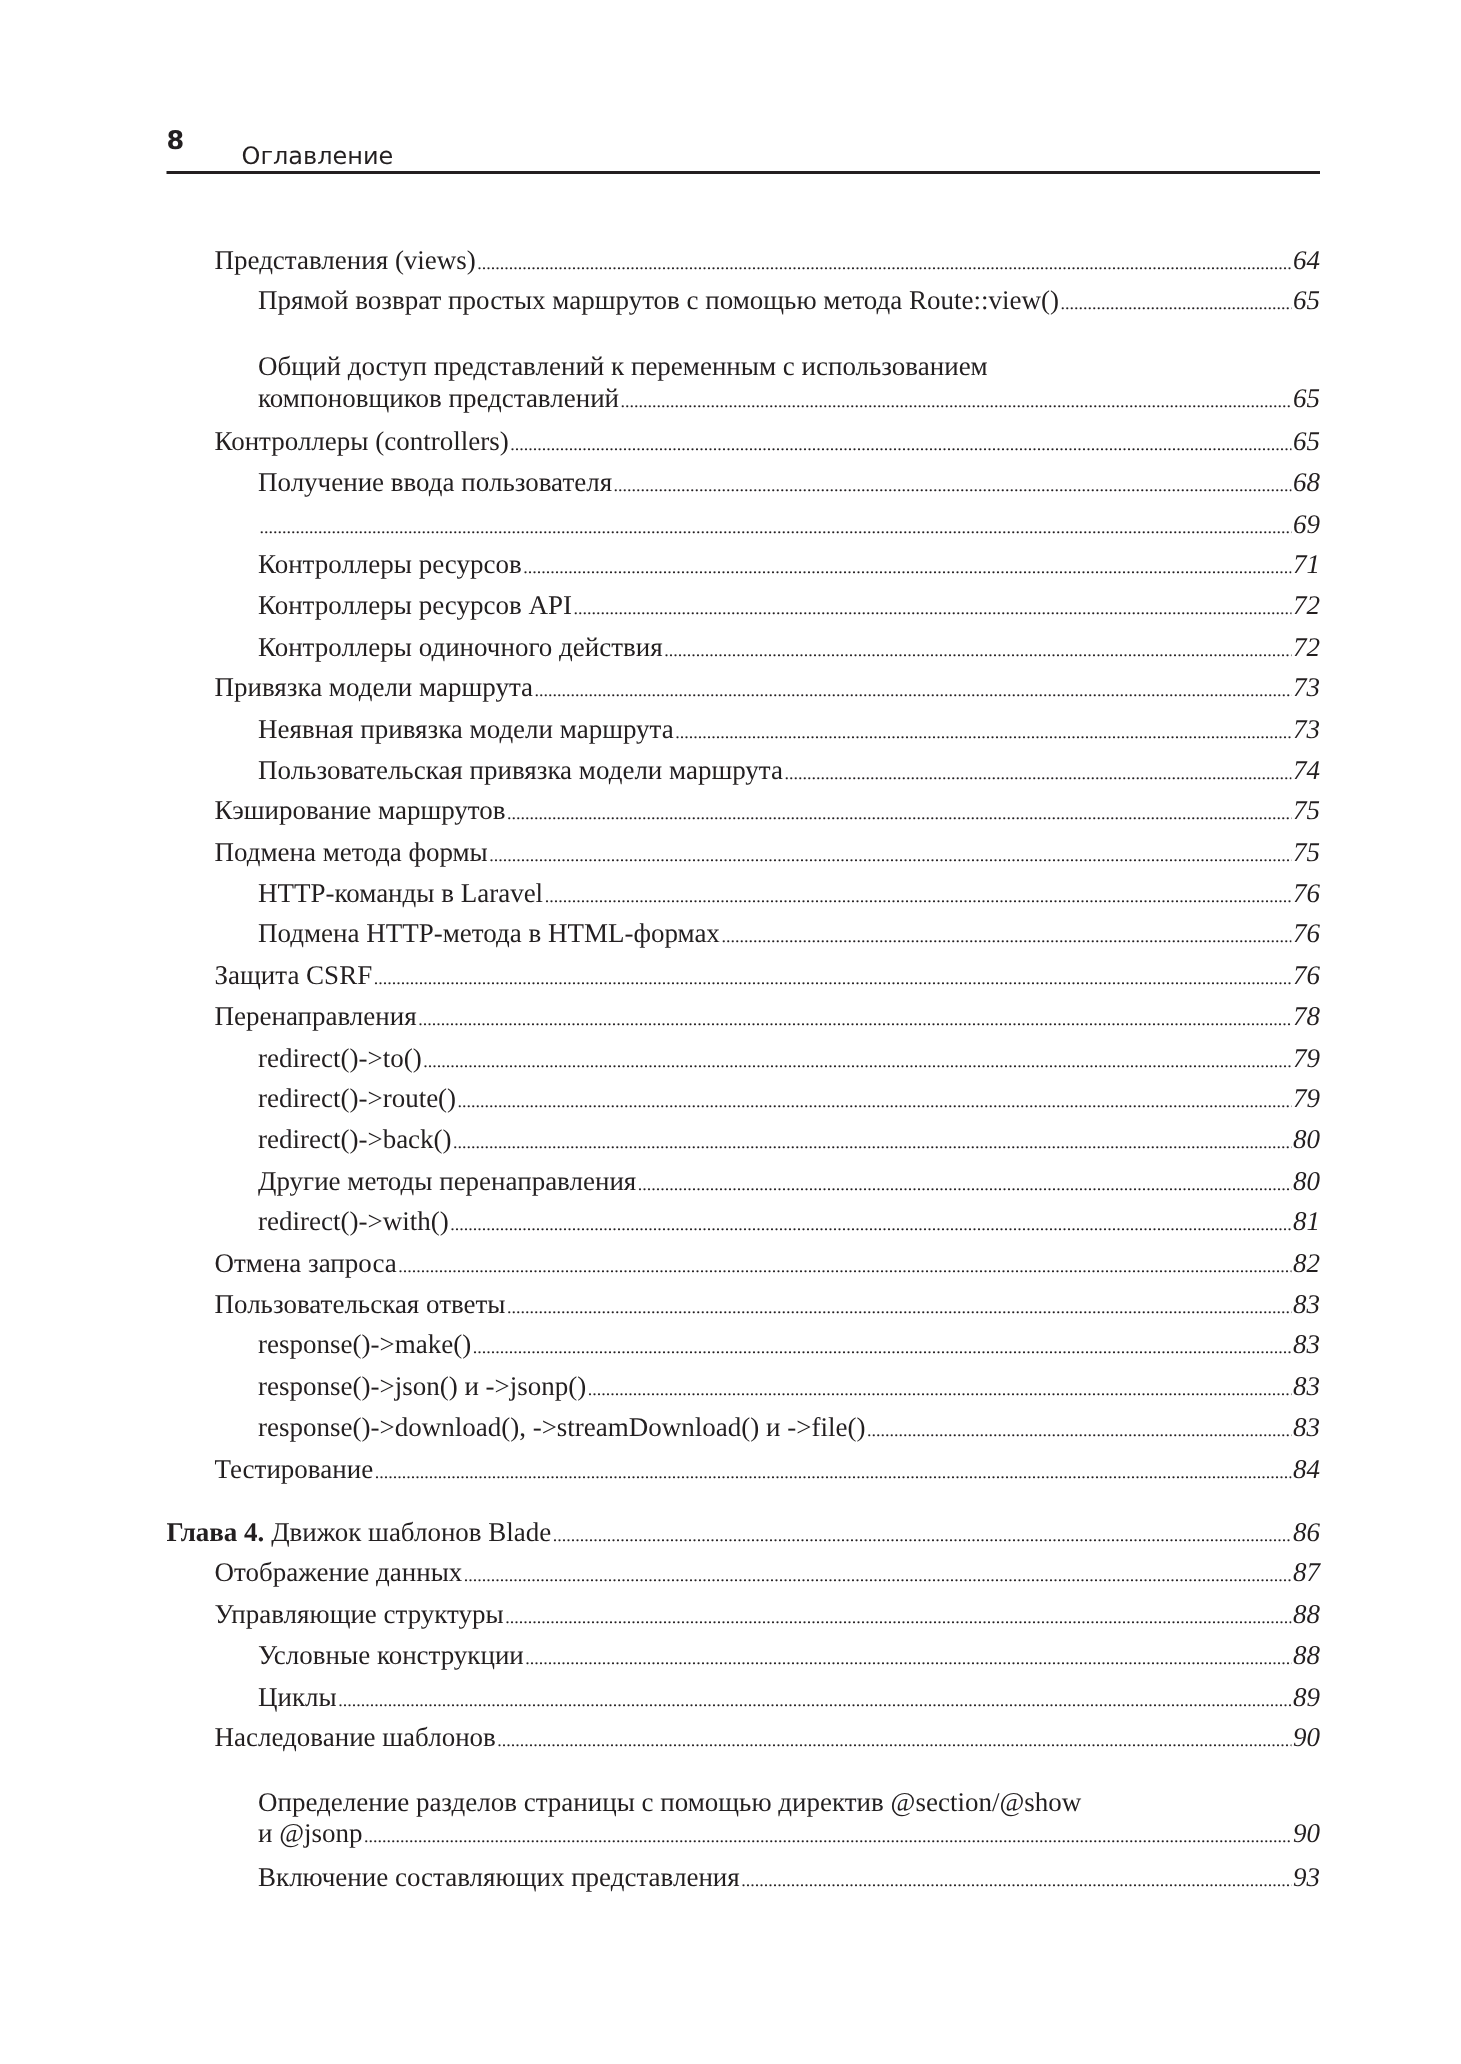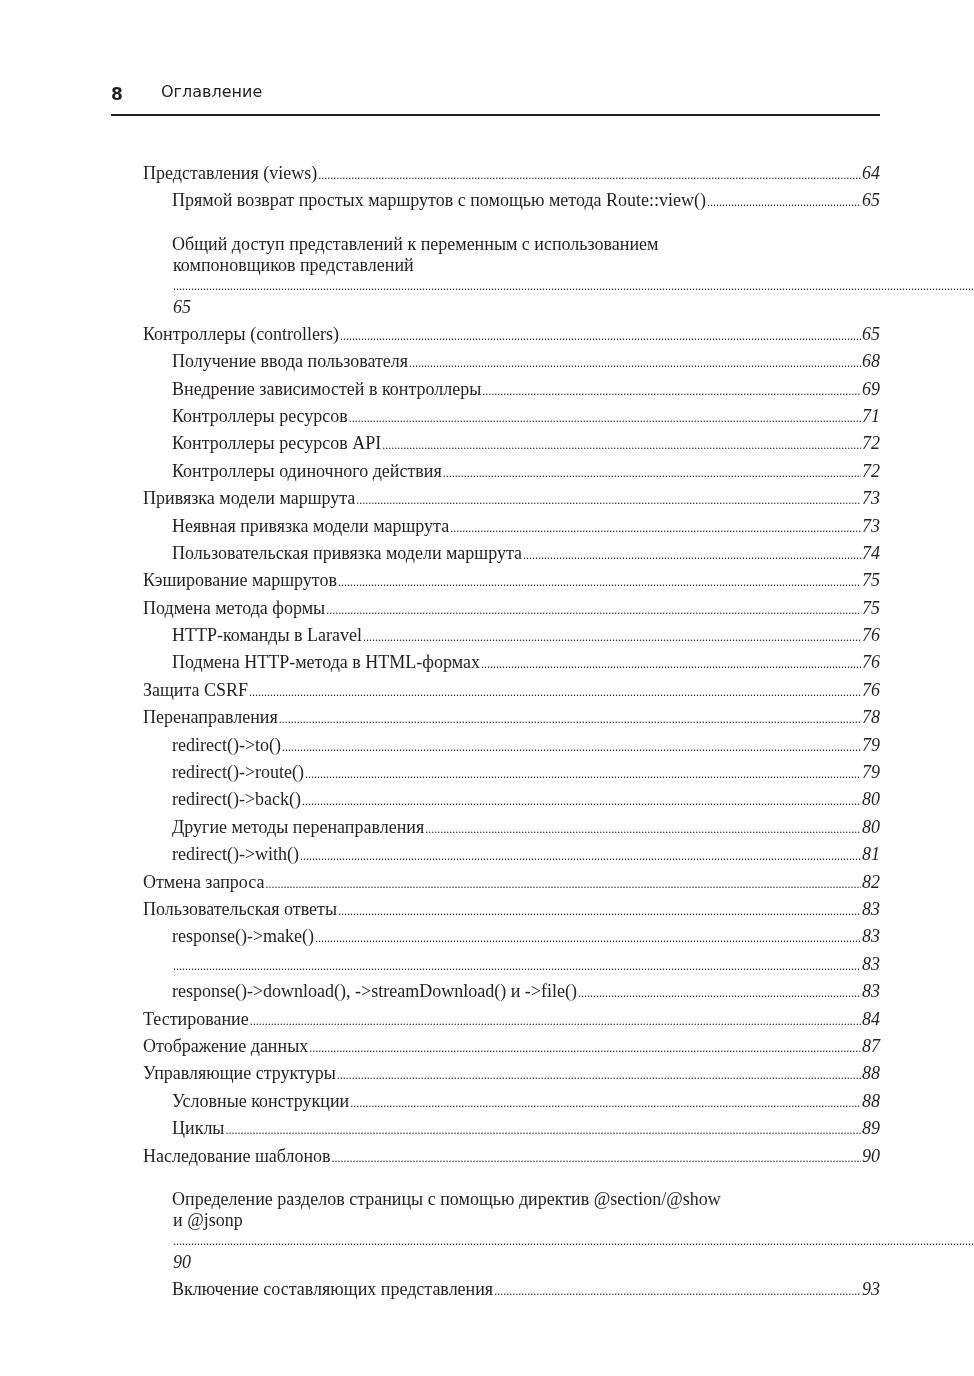--- a/index.html
+++ b/index.html
@@ -1,32 +1,32 @@
 <!DOCTYPE html>
 <html><head>
 <meta charset="utf-8">
 <style>
   html, body { margin: 0; padding: 0; background: #ffffff; }
   body { width: 974px; height: 1376px; position: relative; overflow: hidden; color: #231f20; }
   .header { position: absolute; left: 111px; top: 82px; width: 769px; height: 32px; border-bottom: 2px solid #231f20; }
   .pnum { position: absolute; left: 0; top: 2px; font-family: "DejaVu Sans", sans-serif; font-weight: bold; font-size: 17px; }
-  .htitle { position: absolute; left: 50px; top: 0; font-family: "DejaVu Sans", sans-serif; font-size: 16px; }
+  .htitle { position: absolute; left: 50px; top: 12px; font-family: "DejaVu Sans", sans-serif; font-size: 16px; }
   .toc { position: absolute; left: 111px; top: 160px; width: 769px; font-family: "Liberation Serif", serif; font-size: 18px; }
   .row { position: relative; height: 27.4px; line-height: 27.4px; display: flex; align-items: baseline; white-space: nowrap; }
   .row.l1 { padding-left: 32px; }
   .row.l2 { padding-left: 61px; }
   .row.l0 { padding-left: 0; }
   .row.chapter-gap { margin-top: 15px; }
   .row .title { flex: 0 0 auto; }
   .row .dots { flex: 1 1 auto; overflow: hidden; margin: 0 1px; letter-spacing: 1px; font-size: 12px; }
   .row .dots::before { content: ". . . . . . . . . . . . . . . . . . . . . . . . . . . . . . . . . . . . . . . . . . . . . . . . . . . . . . . . . . . . . . . . . . . . . . . . . . . . . . . . . . . . . . . . . . . . . . . . . . . . . . . . . . . . . . . . . . . . . . . . . . . . . . . . . . . . . . . . . . . . . . . . . . . . . . . . . . . . . . . . . . . . . . . . . . . . . . . . . . . . . . . . . . . . . . . . . . . . . . . . . . . . . . . . . . . . . . . . . . . . . . . . . . . . . . . . . . . . . . . . . . . . . . . . . . . . . . . . . . . . . . . . . . . . . . . . . . . . . . . . . . . . . . . . . . . . . . . . . . . . . . . . . . . . . . . . . . . . . . . . . . . . . . . . . . . ."; letter-spacing: -1.5px; }
   .row .page { flex: 0 0 auto; font-style: italic; }
   .multi { display: block; height: auto; line-height: 21px; padding-top: 3px; padding-bottom: 3px; }
   .multi .line1 { display: block; margin-top: 16px; }
-  .multi .line2 { display: flex; align-items: baseline; flex-direction: column; }
+  .multi .line2 { display: flex; align-items: baseline; }
   .chap { font-weight: bold; }
 </style>
 </head>
 <body>
 
 <div class="header">
   <span class="pnum">8</span>
   <span class="htitle">Оглавление</span>
 </div>
 
@@ -53,21 +53,20 @@
       <span class="title">Контроллеры (controllers)</span>
       <span class="dots"></span>
       <span class="page">65</span>
     </div>
     <div class="row l2">
       <span class="title">Получение ввода пользователя</span>
       <span class="dots"></span>
       <span class="page">68</span>
     </div>
     <div class="row l2">
-      <span class="title">Внедрение зависимостей в контроллеры</span>
       <span class="dots"></span>
       <span class="page">69</span>
     </div>
     <div class="row l2">
       <span class="title">Контроллеры ресурсов</span>
       <span class="dots"></span>
       <span class="page">71</span>
     </div>
     <div class="row l2">
       <span class="title">Контроллеры ресурсов API</span>
@@ -158,32 +157,38 @@
       <span class="title">Пользовательская ответы</span>
       <span class="dots"></span>
       <span class="page">83</span>
     </div>
     <div class="row l2">
       <span class="title">response()-&gt;make()</span>
       <span class="dots"></span>
       <span class="page">83</span>
     </div>
     <div class="row l2">
+      <span class="title">response()-&gt;json() и -&gt;jsonp()</span>
       <span class="dots"></span>
       <span class="page">83</span>
     </div>
     <div class="row l2">
       <span class="title">response()-&gt;download(), -&gt;streamDownload() и -&gt;file()</span>
       <span class="dots"></span>
       <span class="page">83</span>
     </div>
     <div class="row l1">
       <span class="title">Тестирование</span>
       <span class="dots"></span>
       <span class="page">84</span>
+    </div>
+    <div class="row l0 chapter-gap">
+      <span class="title"><span class="chap">Глава 4.</span><span class=""> Движок шаблонов Blade</span></span>
+      <span class="dots"></span>
+      <span class="page">86</span>
     </div>
     <div class="row l1">
       <span class="title">Отображение данных</span>
       <span class="dots"></span>
       <span class="page">87</span>
     </div>
     <div class="row l1">
       <span class="title">Управляющие структуры</span>
       <span class="dots"></span>
       <span class="page">88</span>

